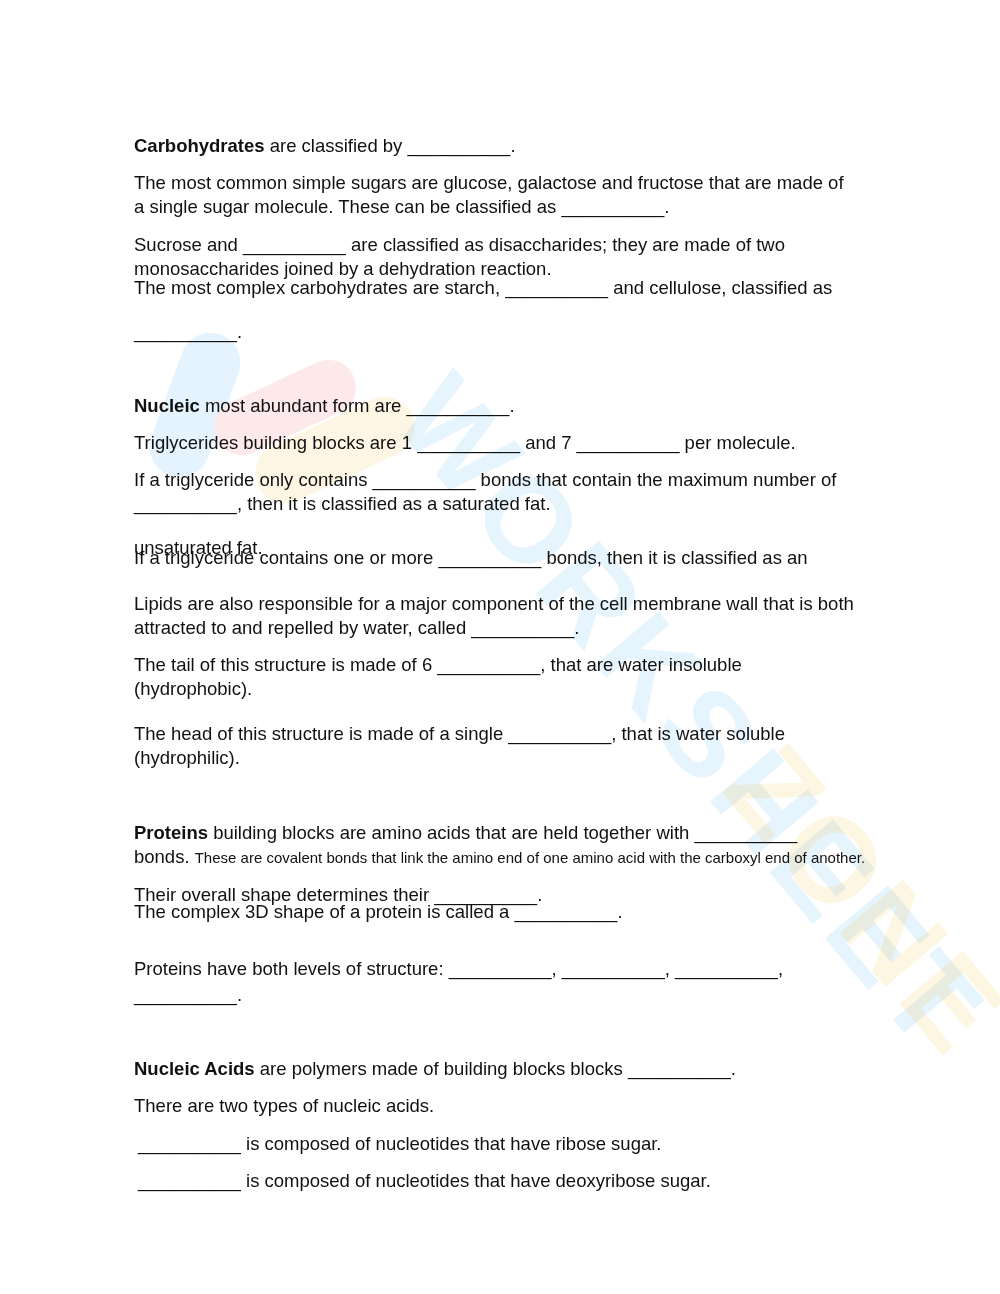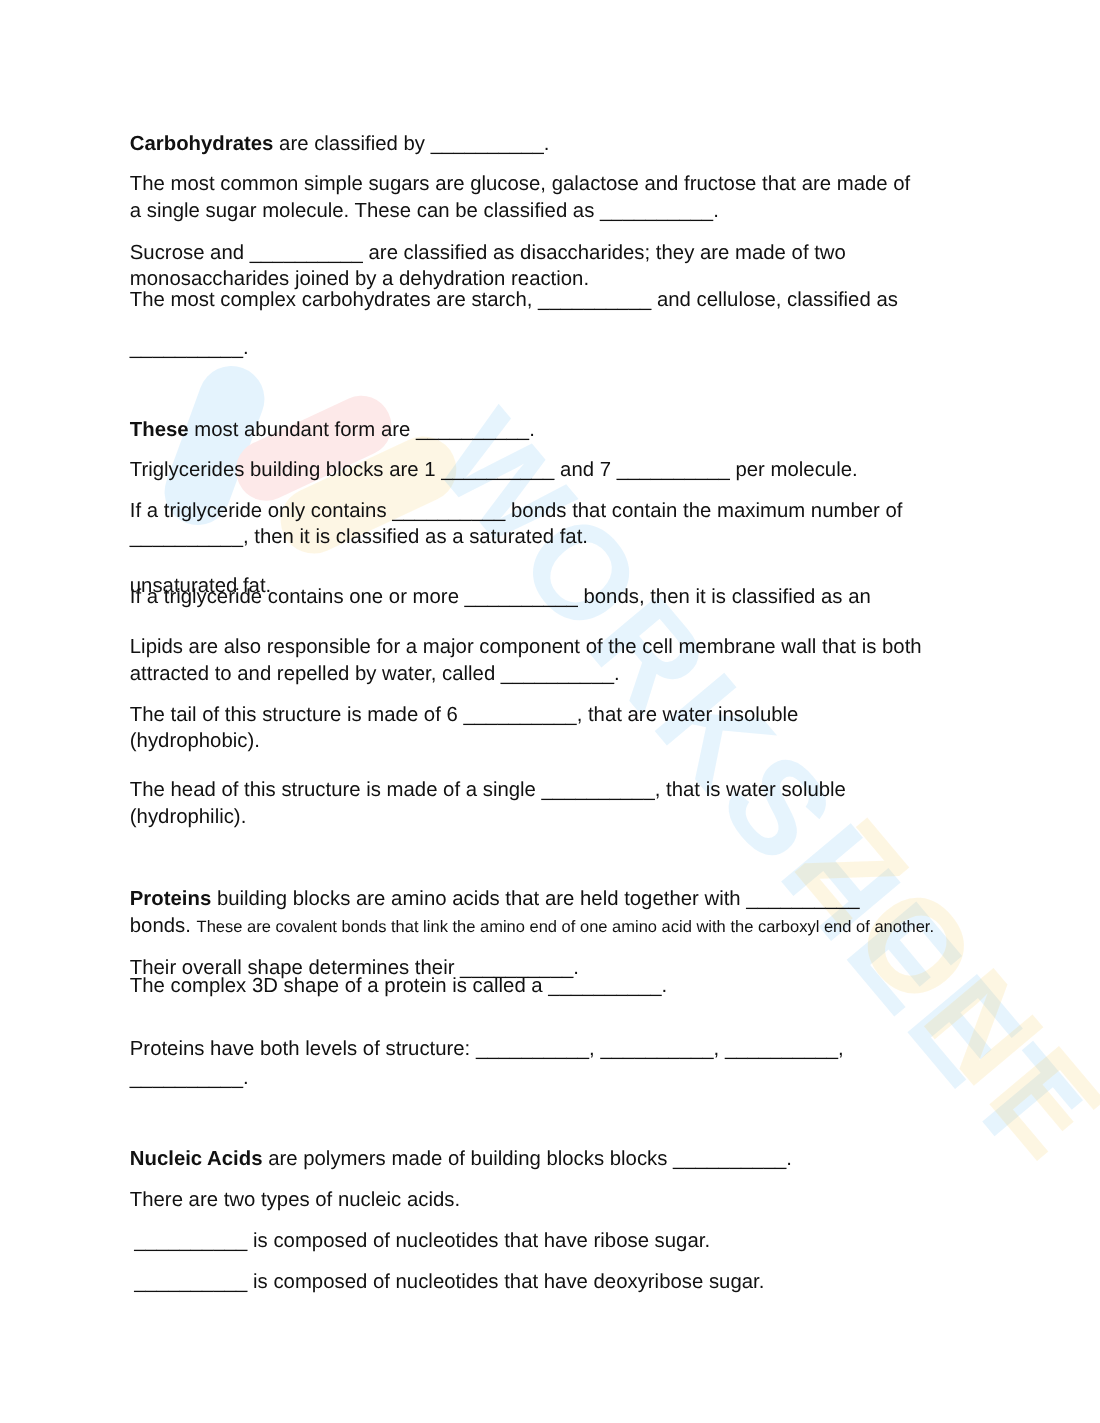--- a/index.html
+++ b/index.html
@@ -1,20 +1,20 @@
 <!DOCTYPE html>
 <html><head>
 <meta charset="utf-8">
 <style>
   html, body { margin:0; padding:0; background:#ffffff; }
   body { width:1000px; height:1294px; position:relative; overflow:hidden;
          font-family:"Liberation Sans", sans-serif; color:#111; }
   .watermark { position:absolute; left:0; top:0; width:1000px; height:1294px; pointer-events:none; z-index:0; }
   .page { position:absolute; left:118px; top:0; width:780px; z-index:1; }
-  .para { position:absolute; left:0; font-size:18.5px; line-height:24px; margin:0; white-space:nowrap; }
+  .para { position:absolute; left:0; font-size:18.5px; line-height:24px; margin:16px; white-space:nowrap; }
   .para b { font-weight:bold; }
   .blank { display:inline-block; letter-spacing:0; }
   .small { font-size:15px; }
 </style>
 </head>
 <body>
 
 <svg class="watermark" viewBox="0 0 1000 1294">
   <g opacity="0.13">
     <rect x="165" y="330" width="60" height="150" rx="30" fill="#3aa8f0" transform="rotate(20 195 405)"></rect>
@@ -31,21 +31,21 @@
 
   <p class="para" style="top:155px"><span>The most common simple sugars are glucose, galactose and fructose that are made of</span></p>
   <p class="para" style="top:179px"><span>a single sugar molecule. These can be classified as </span><span class="blank">__________</span><span>.</span></p>
 
   <p class="para" style="top:217px"><span>Sucrose and </span><span class="blank">__________</span><span> are classified as disaccharides; they are made of two</span></p>
   <p class="para" style="top:241px"><span>monosaccharides joined by a dehydration reaction.</span></p>
 
   <p class="para" style="top:260px"><span>The most complex carbohydrates are starch, </span><span class="blank">__________</span><span> and cellulose, classified as</span></p>
   <p class="para" style="top:304px"><span class="blank">__________</span><span>.</span></p>
 
-  <p class="para" style="top:378px"><b>These</b><span> most abundant form are </span><span class="blank">__________</span><span>.</span></p>
+  <p class="para" style="top:378px"><b>Nucleic</b><span> most abundant form are </span><span class="blank">__________</span><span>.</span></p>
 
   <p class="para" style="top:415px"><span>Triglycerides building blocks are 1 </span><span class="blank">__________</span><span> and 7 </span><span class="blank">__________</span><span> per molecule.</span></p>
 
   <p class="para" style="top:452px"><span>If a triglyceride only contains </span><span class="blank">__________</span><span> bonds that contain the maximum number of</span></p>
   <p class="para" style="top:476px"><span class="blank">__________</span><span>, then it is classified as a saturated fat.</span></p>
 
   <p class="para" style="top:530px"><span>If a triglyceride contains one or more </span><span class="blank">__________</span><span> bonds, then it is classified as an</span></p>
   <p class="para" style="top:520px"><span>unsaturated fat.</span></p>
 
   <p class="para" style="top:576px"><span>Lipids are also responsible for a major component of the cell membrane wall that is both</span></p>

